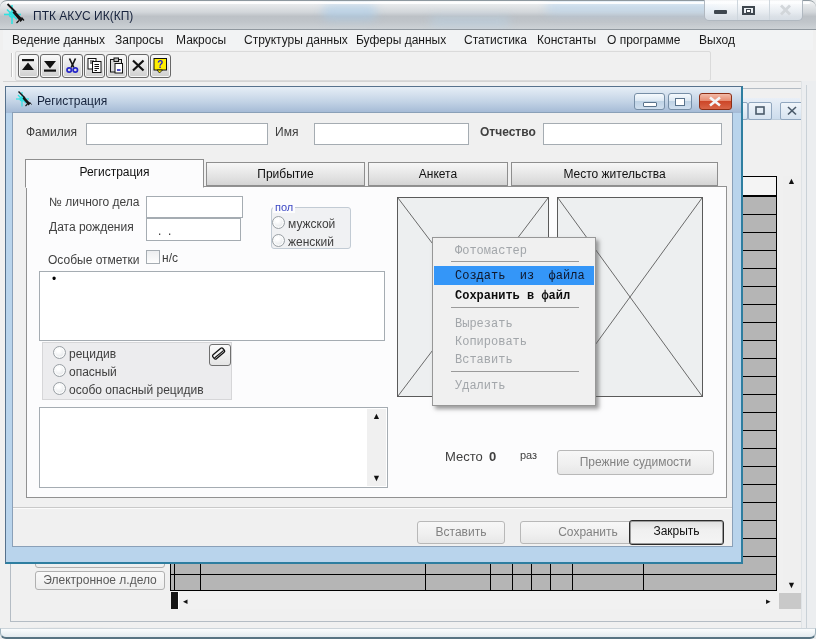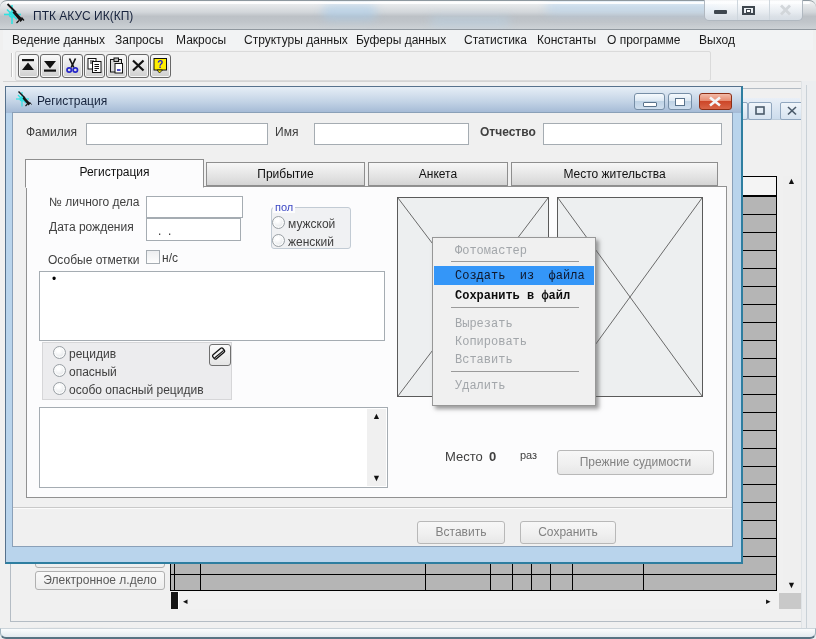--- a/index.html
+++ b/index.html
@@ -353,21 +353,22 @@
        <div class="cmi" style="top:141px;">Удалить</div>
      </div>
 
      <div class="lab" style="left:432px;top:336px;font-size:13px;">Место</div>
      <div class="lab" style="left:476px;top:336px;font-size:13px;font-weight:bold;">0</div>
      <div class="lab" style="left:507px;top:336px;font-size:11px;">раз</div>
      <div class="btn" style="left:544px;top:337px;width:155px;height:23px;line-height:22px;">Прежние судимости</div>
 
      <div style="position:absolute;left:0px;top:394px;width:719px;height:1px;background:#fbfbfb;border-top:1px solid #c9c9c9;"></div>
      <div class="btn" style="left:404px;top:408px;width:86px;height:21px;line-height:20px;">Вставить</div>
-     <div class="btn" style="left:507px;top:408px;width:94px;height:21px;line-height:20px;">Сохранить</div>
+     <div class="btn" style="left:507px;top:408px;width:94px;height:21px;line-height:20px;padding-left:20px;">Сохранить</div>
+     <div class="btn" style="left:616px;top:407px;width:93px;height:23px;line-height:21px;color:#111;border:1px solid #2a2a2a;box-shadow:inset 0 0 0 1px #9a9a9a;background:linear-gradient(#dedede,#f0f0f0 40%,#f4f4f4);">Закрыть</div>
    </div>
  </div>
 
  <div class="abs" style="left:801px;top:81px;width:15px;height:547px;background:#eceef0;border-left:1px solid #dfe3e6;"></div>
  <div class="abs" style="left:806px;top:85px;width:1px;height:543px;background:#c9d1d7;"></div>
 
  <div class="abs" style="left:20px;top:629px;width:120px;height:5px;background:linear-gradient(90deg,rgba(120,120,125,0),rgba(110,112,118,0.55) 30%,rgba(140,143,148,0.35) 70%,rgba(150,150,155,0));filter:blur(1px);"></div>
  <div class="abs" style="left:0;top:628px;width:816px;height:11px;box-sizing:border-box;background:linear-gradient(#fafcfd,#eef3f6 50%,#e2eaef);border:1px solid #9fb3be;border-top:1px solid #ccd4da;border-bottom:2px solid #577383;border-radius:0 0 6px 6px;"></div>
 </div>
 

